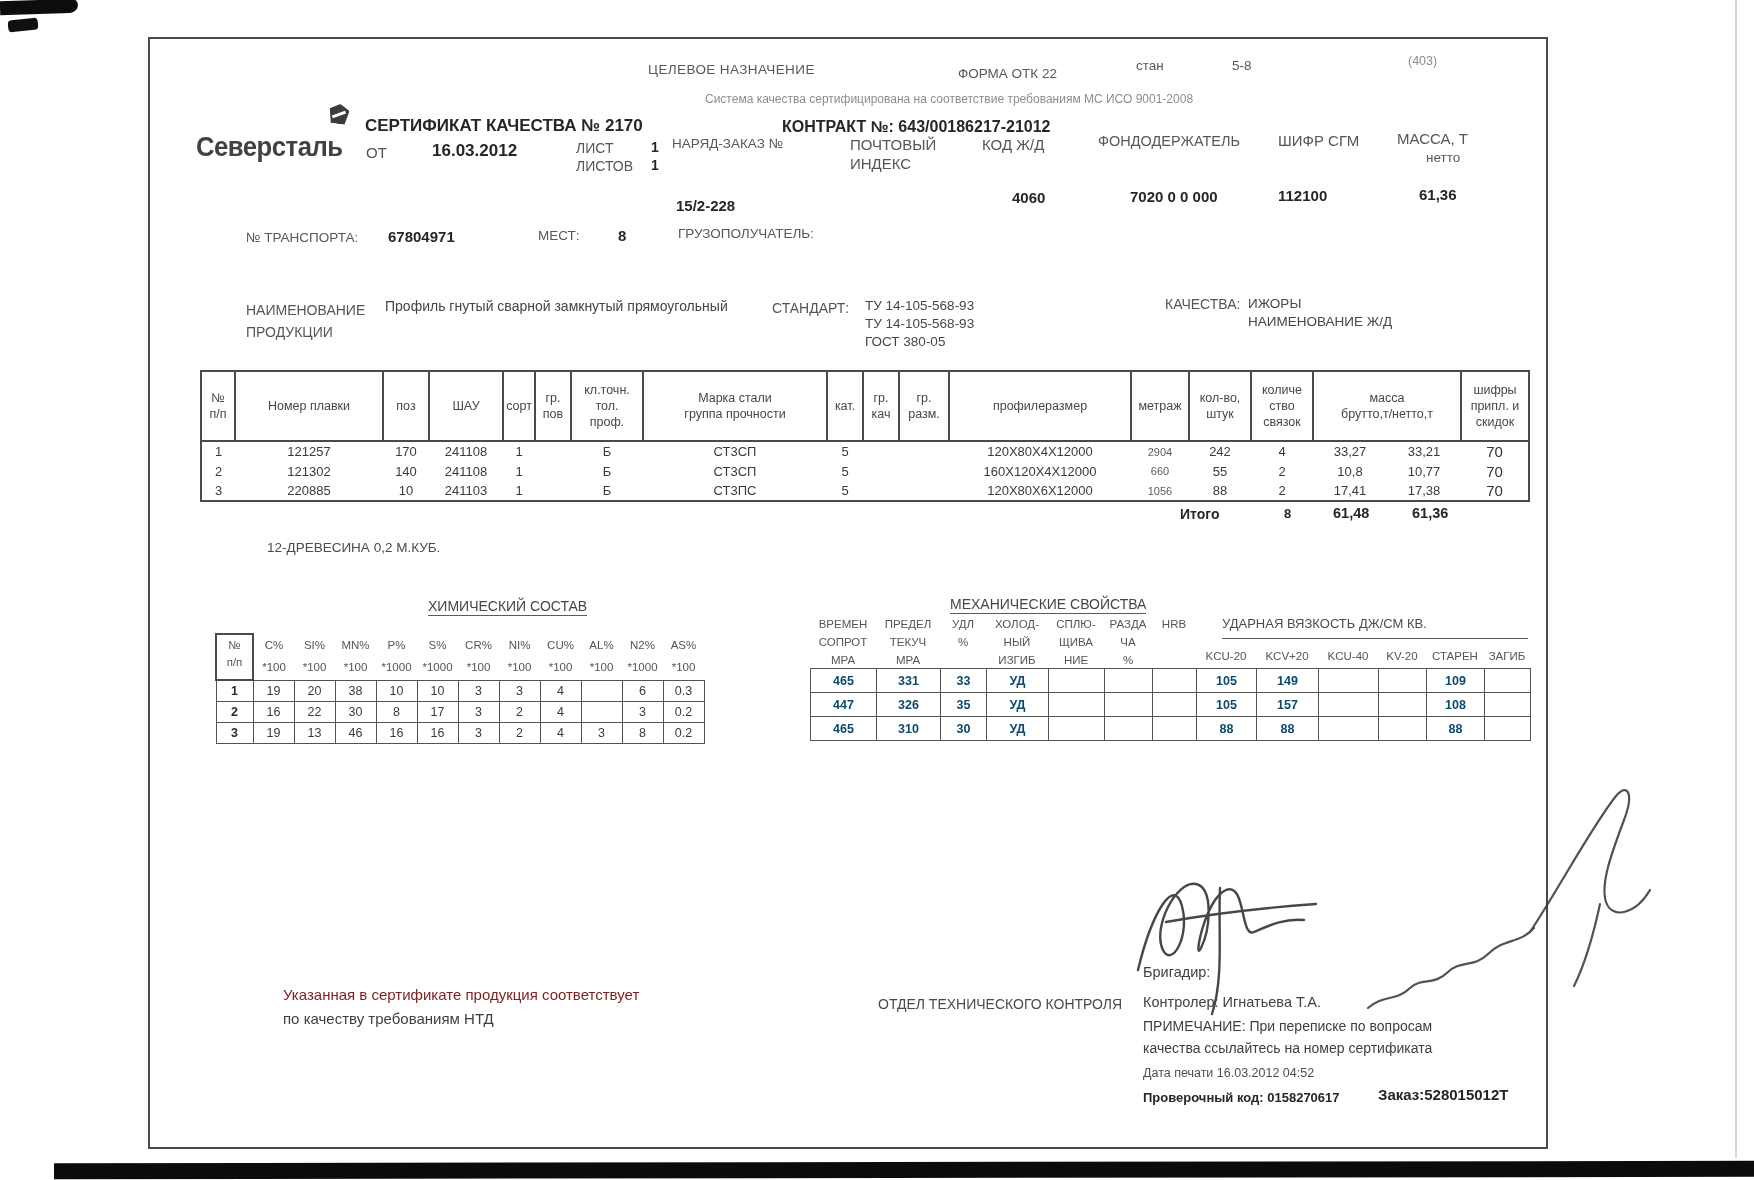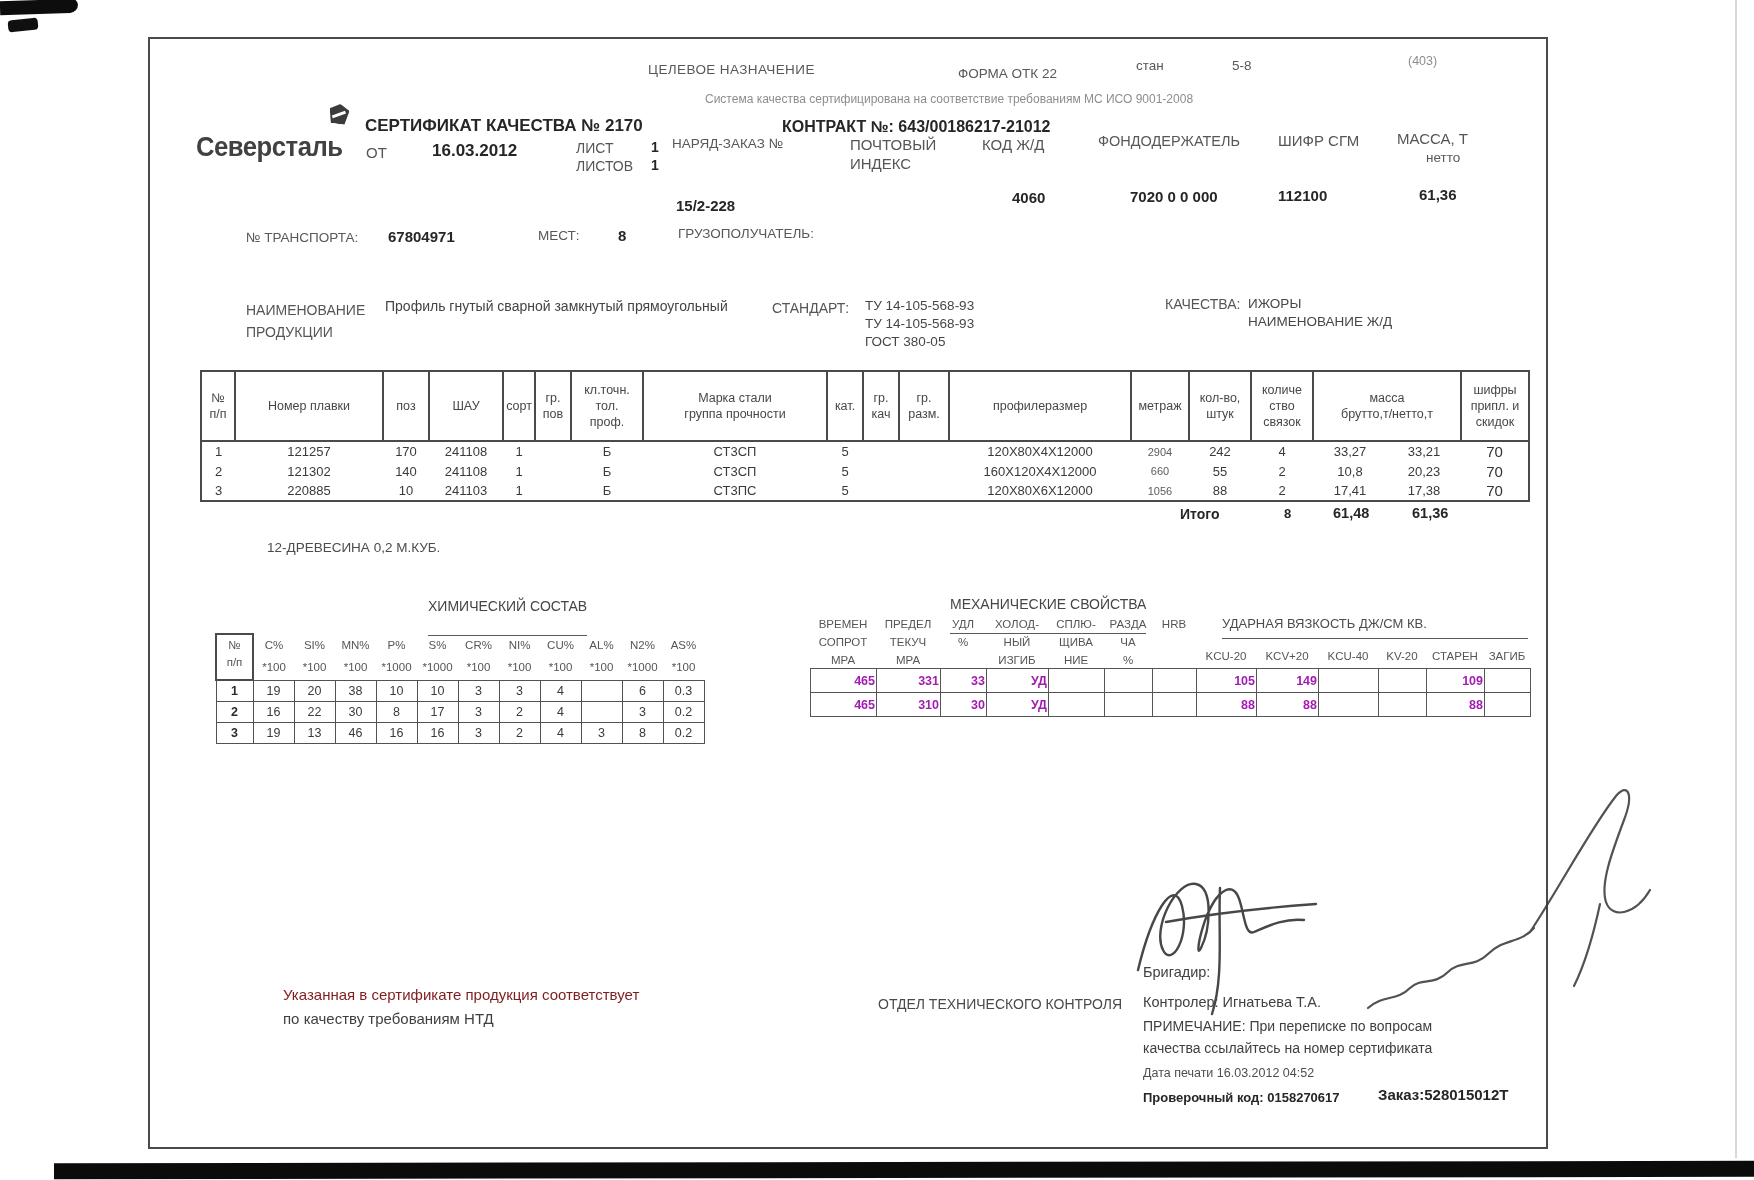--- a/index.html
+++ b/index.html
@@ -41,28 +41,28 @@
   #chemtbl td{text-align:center;overflow:hidden}
   #chemtbl tr.h{height:46px}
   #chemtbl tr.h td{font-size:11.5px;color:#555;white-space:pre-line;vertical-align:top;line-height:1.9;font-weight:normal}
   #chemtbl tr.h td:first-child{border:2px solid #4a4a4a;line-height:1.5;padding-top:2px}
   #chemtbl tr.d{height:21px}
   #chemtbl tr.d td{border:1.5px solid #525252;font-size:12.5px;color:#3a3a3a}
   #chemtbl tr.d td:first-child{font-weight:bold;color:#2b2b2b}
   
   #mechtbl{position:absolute;left:810px;top:668px;border-collapse:collapse;table-layout:fixed}
   #mechtbl tr{height:24px}
-  #mechtbl td{border:1.5px solid #555;font-size:12.5px;font-weight:bold;color:#a21caf;text-align:right;overflow:hidden}
+  #mechtbl td{border:1.5px solid #555;font-size:12.5px;font-weight:bold;color:#0c4a6e;text-align:center;overflow:hidden}
   .mech-hdr{position:absolute;left:810px;top:616px;display:flex}
   .mech-hdr span{display:inline-block;text-align:center;font-size:11.5px;color:#555;white-space:pre-line;line-height:1.55}
   .impact-title{position:absolute;left:1222px;top:616px;width:306px;font-size:13px;color:#4c4c4c;
     border-bottom:1.5px solid #5a5a5a;padding-bottom:7px;white-space:nowrap}
   .impact-cols{position:absolute;left:1196px;top:650px;display:flex}
   .impact-cols span{display:inline-block;text-align:center;font-size:11.5px;color:#555}
-  .title-underline{border-bottom:1.5px solid #5a5a5a;padding-bottom:21px}
+  .title-underline{border-bottom:1.5px solid #5a5a5a;padding-bottom:1px}
 </style>
 </head>
 <body>
 
 <div class="blob1"></div>
 <div class="blob2"></div>
 <div class="bottom-bar"></div>
 <div class="edge-shadow"></div>
 
 <div class="frame"></div>
@@ -199,21 +199,21 @@
         <td>Б</td>
         <td>СТ3СП</td>
         <td>5</td>
         <td></td>
         <td></td>
         <td>160X120X4X12000</td>
         <td>660</td>
         <td>55</td>
         <td>2</td>
         <td>10,8</td>
-        <td>20,23</td>
+        <td>10,77</td>
         <td>70</td>
   </tr>
   <tr class="dr">
     <td>3</td>
         <td>220885</td>
         <td>10</td>
         <td>241103</td>
         <td>1</td>
         <td></td>
         <td>Б</td>
@@ -383,20 +383,35 @@
         <td></td>
         <td></td>
         <td>105</td>
         <td>149</td>
         <td></td>
         <td></td>
         <td>109</td>
         <td></td>
   </tr>
   <tr>
+    <td>447</td>
+        <td>326</td>
+        <td>35</td>
+        <td>УД</td>
+        <td></td>
+        <td></td>
+        <td></td>
+        <td>105</td>
+        <td>157</td>
+        <td></td>
+        <td></td>
+        <td>108</td>
+        <td></td>
+  </tr>
+  <tr>
     <td>465</td>
         <td>310</td>
         <td>30</td>
         <td>УД</td>
         <td></td>
         <td></td>
         <td></td>
         <td>88</td>
         <td>88</td>
         <td></td>

